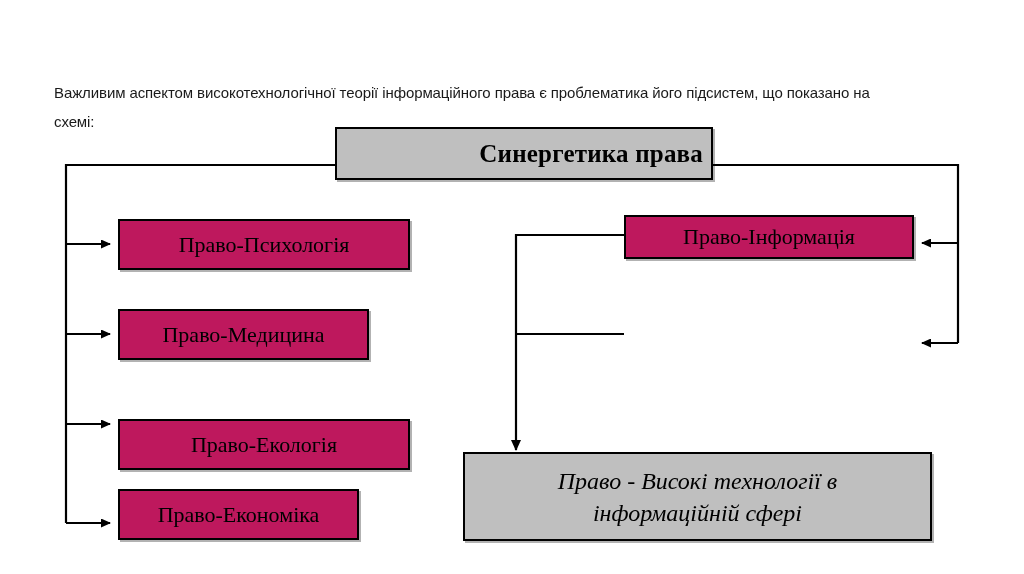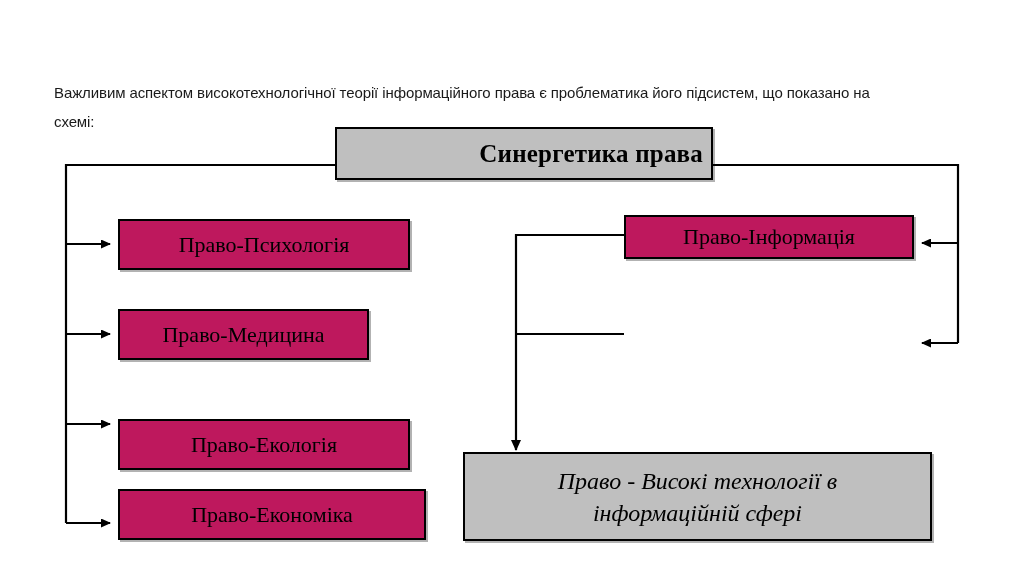--- a/index.html
+++ b/index.html
@@ -136,21 +136,21 @@
     </div>
 
     <div class="node" style="left:118px; top:309px; width:251px; height:51px;">
       <span class="node-label">Право-Медицина</span>
     </div>
 
     <div class="node" style="left:118px; top:399px; width:292px; height:51px;margin-top:20px;">
       <span class="node-label">Право-Екологія</span>
     </div>
 
-    <div class="node" style="left:118px; top:489px; width:308px; height:51px;">
+    <div class="node" style="left:118px; top:489px; width:241px; height:51px;">
       <span class="node-label">Право-Економіка</span>
     </div>
 
     <div class="node" style="left:624px; top:215px; width:290px; height:44px;">
       <span class="node-label">Право-Інформація</span>
     </div>
 
 
     <div class="node gray bottom" style="left:443px; top:452px; width:469px; height:89px;margin-left:20px;">
       <span class="node-label">Право - Високі технології в

